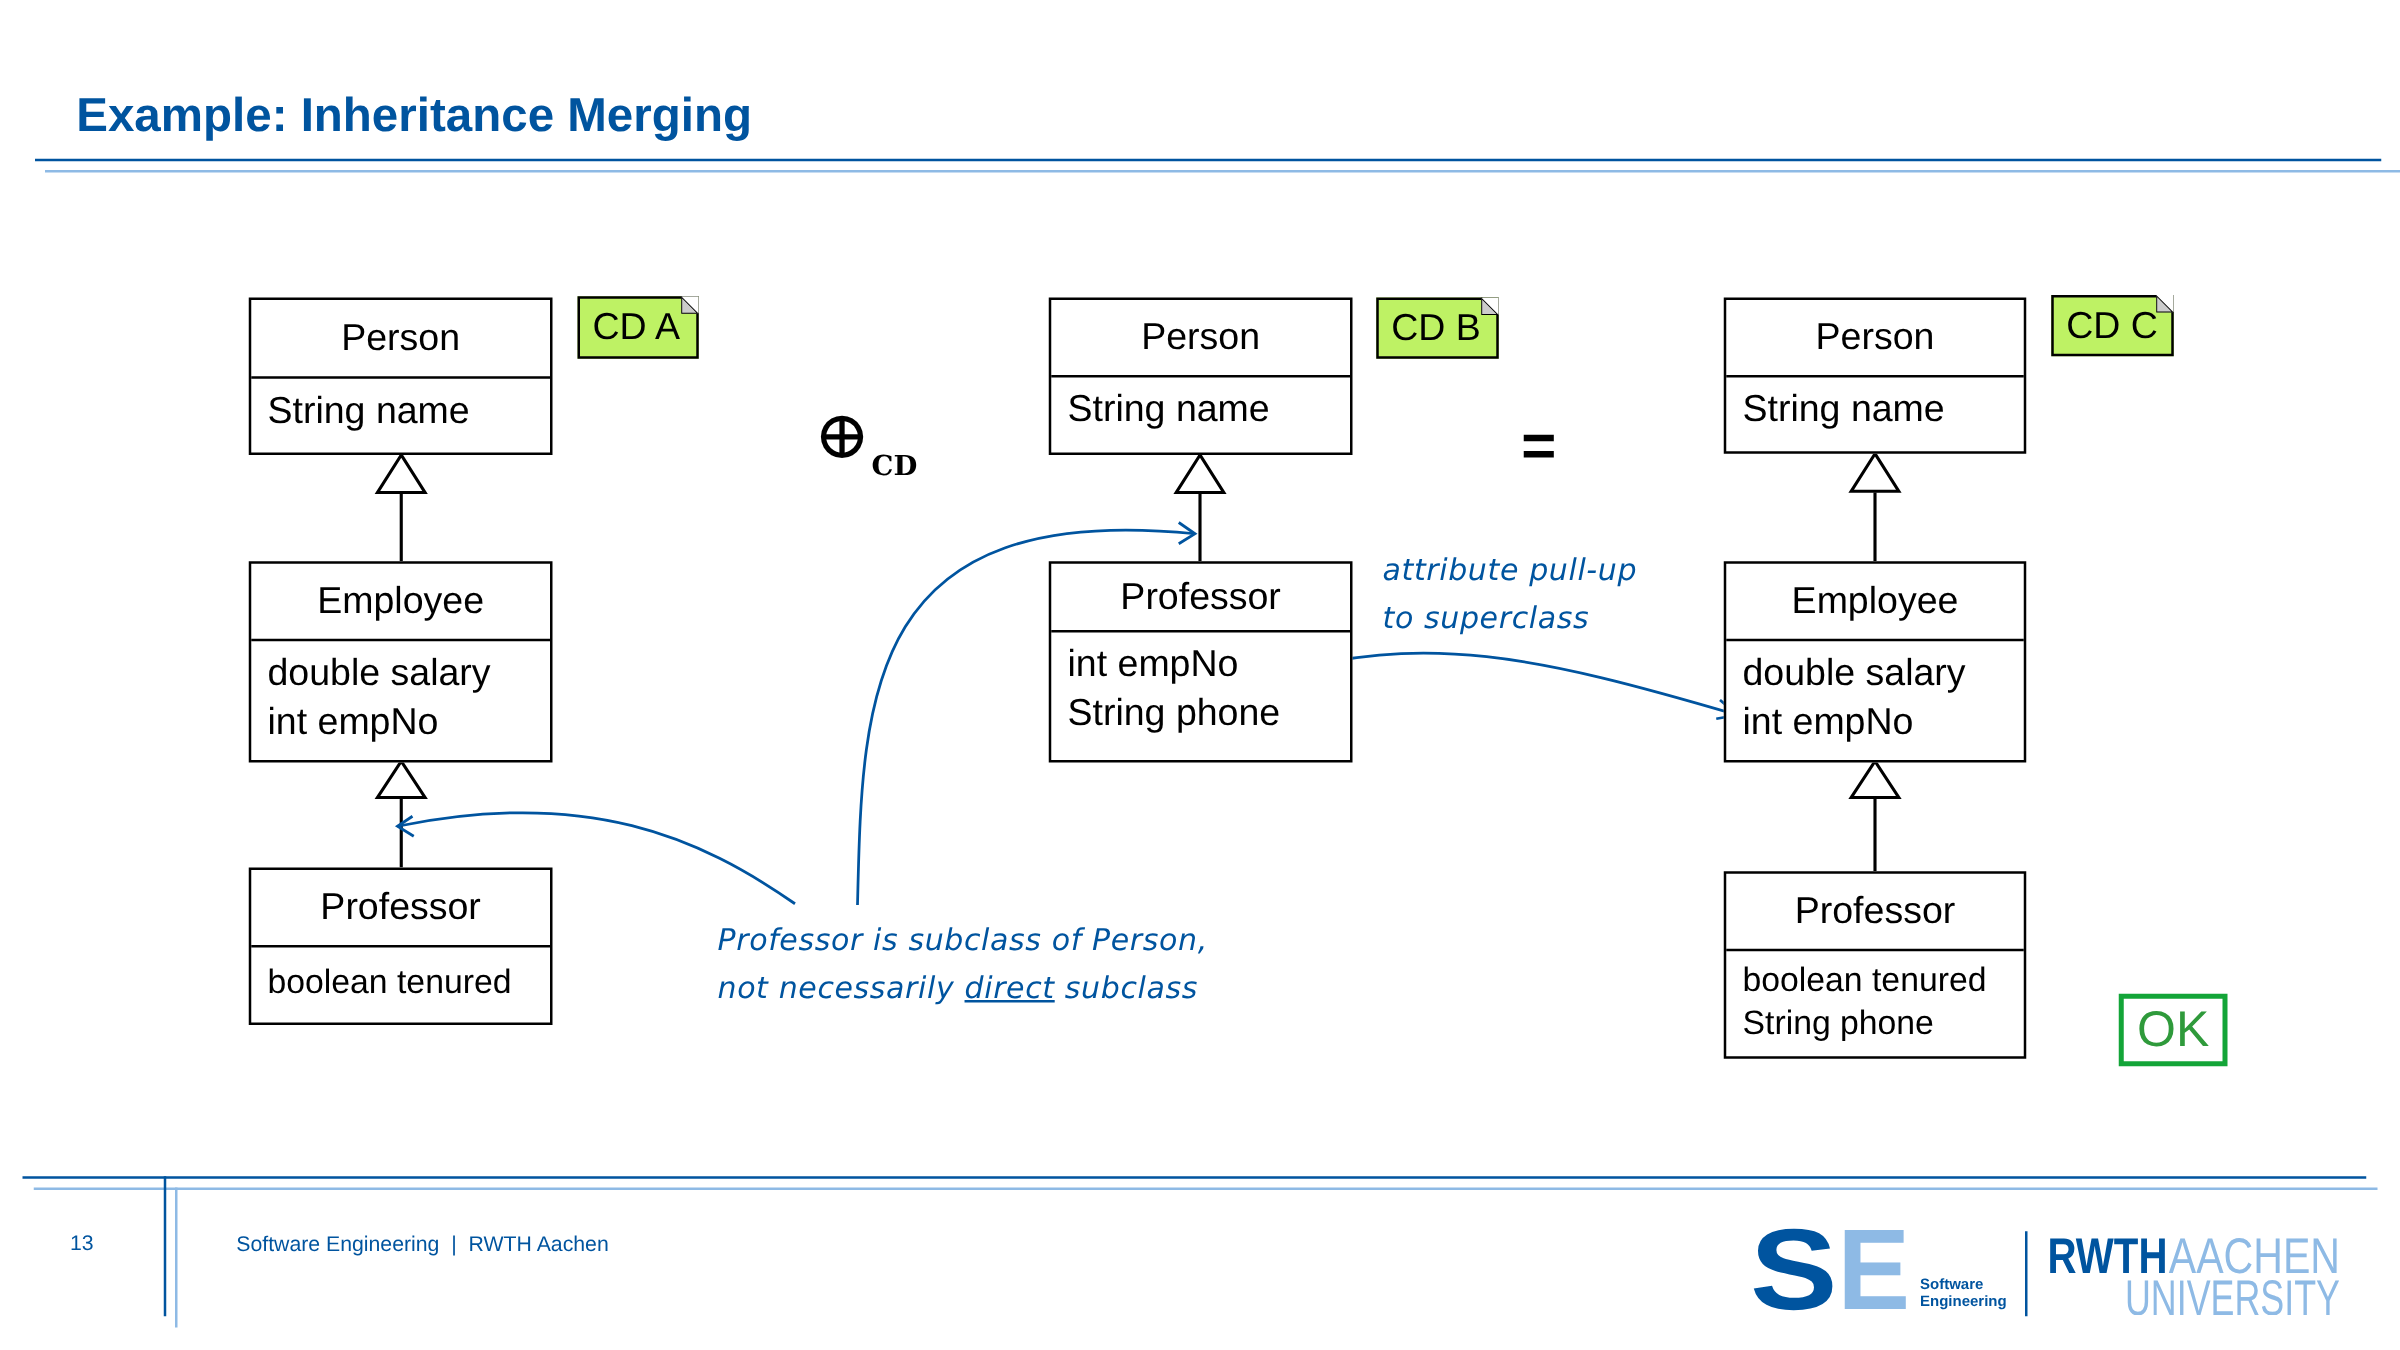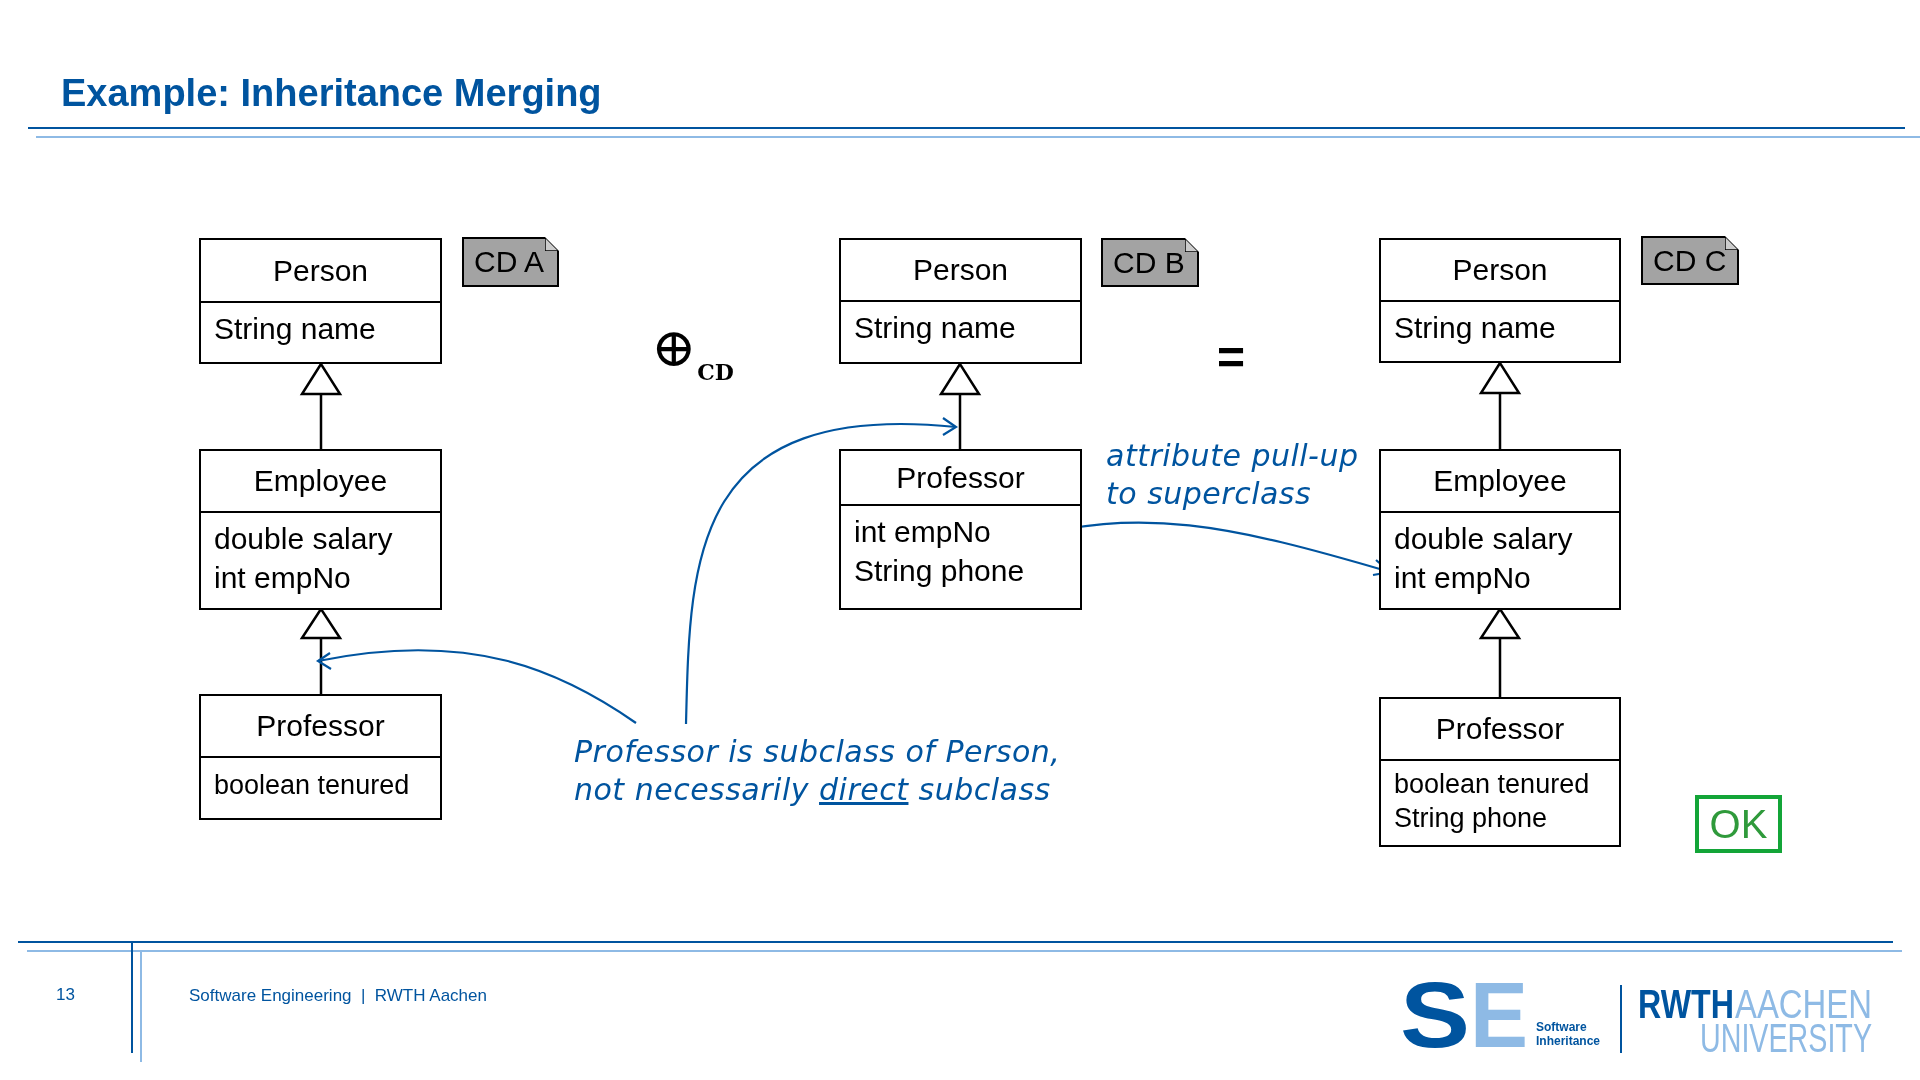--- a/index.html
+++ b/index.html
@@ -11,26 +11,26 @@
   .vline { position: absolute; width: 2px; }
   .dark { background: #00549f; }
   .light { background: #8ebae5; }
 
   .uml-class { position: absolute; border: 2px solid #000; background: #fff; box-sizing: border-box; }
   .uml-class .name { border-bottom: 2px solid #000; box-sizing: border-box; text-align: center;
                      font-size: 30px; display: flex; align-items: center; justify-content: center; }
   .uml-class .attrs { padding: 6px 12px 0 13px; font-size: 30px; line-height: 39px; white-space: nowrap; }
   .uml-class .attrs.small { font-size: 27px; line-height: 34px; }
 
-  .note { position: absolute; border: 2px solid #000; box-sizing: border-box; background: #a3a3a3;
+  .note { position: absolute; border: 2px solid #000; box-sizing: border-box; background: #bef264;
           font-size: 30px; display: flex; align-items: center; padding-left: 10px; white-space: nowrap; }
   .note .fold { position: absolute; right: -2px; top: -2px; width: 14px; height: 14px; }
 
   .annot { position: absolute; color: #00549f; font-family: "DejaVu Sans", sans-serif; font-style: italic;
-           font-size: 30px; line-height: 38px; white-space: nowrap; letter-spacing: 0.5px; }
+           font-size: 24px; line-height: 38px; white-space: nowrap; letter-spacing: 0.5px; }
   .annot .ul { text-decoration: underline; }
 
   .op { position: absolute; font-family: "DejaVu Serif", serif; }
   .ok { position: absolute; border: 4px solid #13a538; box-sizing: border-box; color: #2f9a3b;
         font-size: 40px; display: flex; align-items: center; justify-content: center; }
 
   .footer-num { left: 56px; top: 985px; font-size: 17px; color: #00549f; }
   .footer-text { left: 189px; top: 986px; font-size: 17px; color: #00549f; white-space: nowrap; }
 
   svg.overlay { position: absolute; left: 0; top: 0; }
@@ -174,21 +174,21 @@
 <div class="abs footer-num">13</div>
 <div class="abs footer-text" style="white-space:pre;">Software Engineering  |  RWTH Aachen</div>
 
 <div class="abs" style="left:1400px; top:980px; height:70px; width:210px;">
   <svg width="150" height="72" style="position:absolute; left:0; top:0;">
     <text x="0" y="67" font-family="Liberation Sans, sans-serif" font-weight="bold" font-size="92" fill="#00549f" textLength="70" lengthAdjust="spacingAndGlyphs">S</text>
     <text x="70" y="67" font-family="Liberation Sans, sans-serif" font-weight="bold" font-size="92" fill="#8ebae5" textLength="58" lengthAdjust="spacingAndGlyphs">E</text>
   </svg>
   <div style="position:absolute; left:136px; top:40px; font-size:12px; font-weight:bold; color:#00549f; line-height:14px;">
     <div>Software</div>
-    <div>Inheritance</div>
+    <div>Engineering</div>
   </div>
 </div>
 <div class="vline dark" style="left:1620px; top:985px; height:68px; width:2px;"></div>
 
 <div class="abs" style="left:1638px; top:982px; width:240px; height:70px;">
   <svg width="240" height="70">
     <text x="0" y="36" font-family="Liberation Sans, sans-serif" font-weight="bold" font-size="40" fill="#00549f" textLength="96" lengthAdjust="spacingAndGlyphs">RWTH</text>
     <text x="97" y="36" font-family="Liberation Sans, sans-serif" font-size="40" fill="#8ebae5" textLength="137" lengthAdjust="spacingAndGlyphs">AACHEN</text>
     <text x="62" y="70" font-family="Liberation Sans, sans-serif" font-size="40" fill="#8ebae5" textLength="172" lengthAdjust="spacingAndGlyphs">UNIVERSITY</text>
   </svg>

